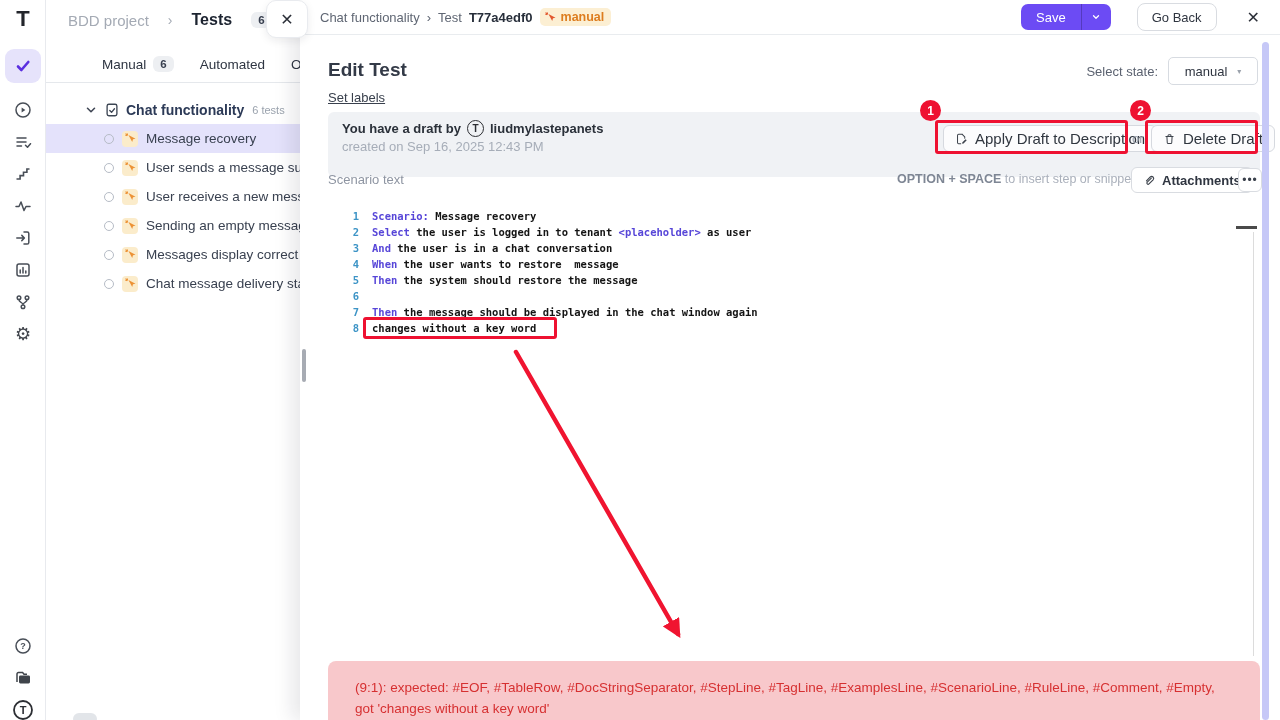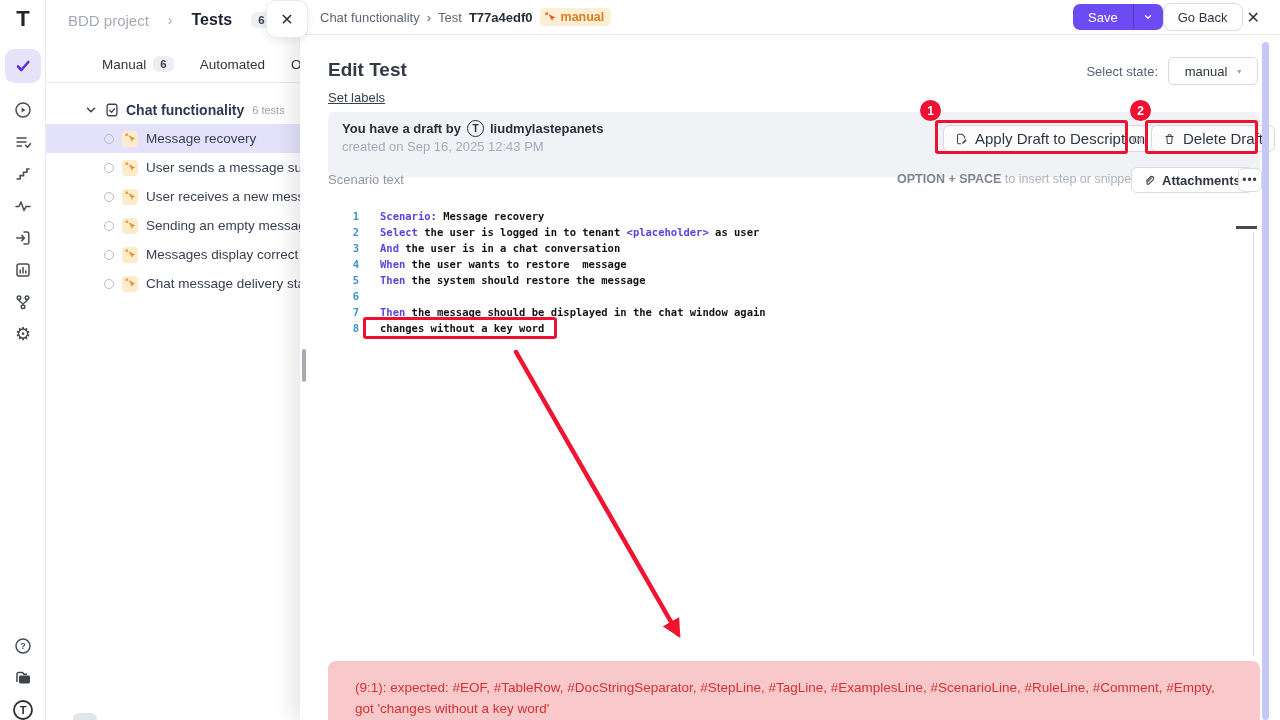--- a/index.html
+++ b/index.html
@@ -54,21 +54,21 @@
   
   #drawer { position:absolute; left:300px; top:0; width:980px; height:720px; background:#fff;
     box-shadow:-8px 0 18px rgba(20,20,40,.10); z-index:10; }
   #topbar { position:absolute; left:0; top:0; width:980px; height:35px;
     border-bottom:1px solid #e9ecef; display:flex; align-items:center; }
   #topbar-bc { display:flex; align-items:center; gap:7px; padding-left:20px; font-size:13px; white-space:nowrap; }
   .tb-dim { color:#5f6673; }
   .tb-strong { color:#272e3a; font-weight:700; }
   .badge-manual { display:flex; align-items:center; gap:5px; background:#fcefd3; border-radius:5px;
     padding:2px 7px 2px 5px; font-size:12.5px; font-weight:600; color:#dd7d1f; }
-  #topbar-actions { margin-left:auto; display:flex; align-items:center; gap:0; padding-right:16px; }
+  #topbar-actions { margin-left:auto; display:flex; align-items:center; gap:26px; padding-right:16px; }
   #save-split { display:flex; height:26px; border-radius:7px; overflow:hidden; }
   #save-main { background:#6c4bf4; color:#fff; font-size:13px; font-weight:500; border:none;
     padding:0 15px; cursor:pointer; }
   #save-caret { background:#6c4bf4; border:none; border-left:1px solid rgba(0,0,0,.22);
     width:30px; display:flex; align-items:center; justify-content:center; cursor:pointer; }
   #goback-btn { height:28px; background:#fff; border:1px solid #d9dce1; border-radius:8px;
     font-size:13px; color:#2f3540; padding:0 14px; cursor:pointer; }
   #drawer-close { font-size:16px; color:#2b2f38; padding:0 4px; cursor:pointer; }
 
   #edit-title { position:absolute; left:28px; top:59px; font-size:19px; font-weight:700; color:#333a47; }
@@ -115,21 +115,21 @@
     font-size:13px; font-weight:600; color:#2f3540; padding:0 11px; cursor:pointer; }
   #more-btn { position:absolute; left:938px; top:168px; width:24px; height:24px; background:#fff;
     border:1px solid #d9dce1; border-radius:6px; font-size:12px; color:#3a404b; line-height:20px;
     text-align:center; cursor:pointer; letter-spacing:1px; }
 
   
   #code-lines { position:absolute; left:0; top:208px; width:950px;
     font-family:"DejaVu Sans Mono", monospace; font-size:10.5px; font-weight:600; }
   .cl { display:flex; height:16px; align-items:center; }
   .g { width:59px; text-align:right; color:#3d94c6; flex:none; }
-  .ct { margin-left:21px; white-space:pre; color:#141414; }
+  .ct { margin-left:13px; white-space:pre; color:#141414; }
   .kw { color:#5746d8; }
   .tx { color:#141414; }
   .str { color:#d42a2a; }
   .u { border-bottom:1.5px solid #3c3c3c; }
   #ed-track { position:absolute; left:953px; top:232px; width:1px; height:424px; background:#dcdcdc; }
   #ed-thumb { position:absolute; left:936px; top:226px; width:21px; height:3px; background:#4a4a4a; }
 
   
   #arrow-svg { position:absolute; left:200px; top:340px; z-index:24; }
 

